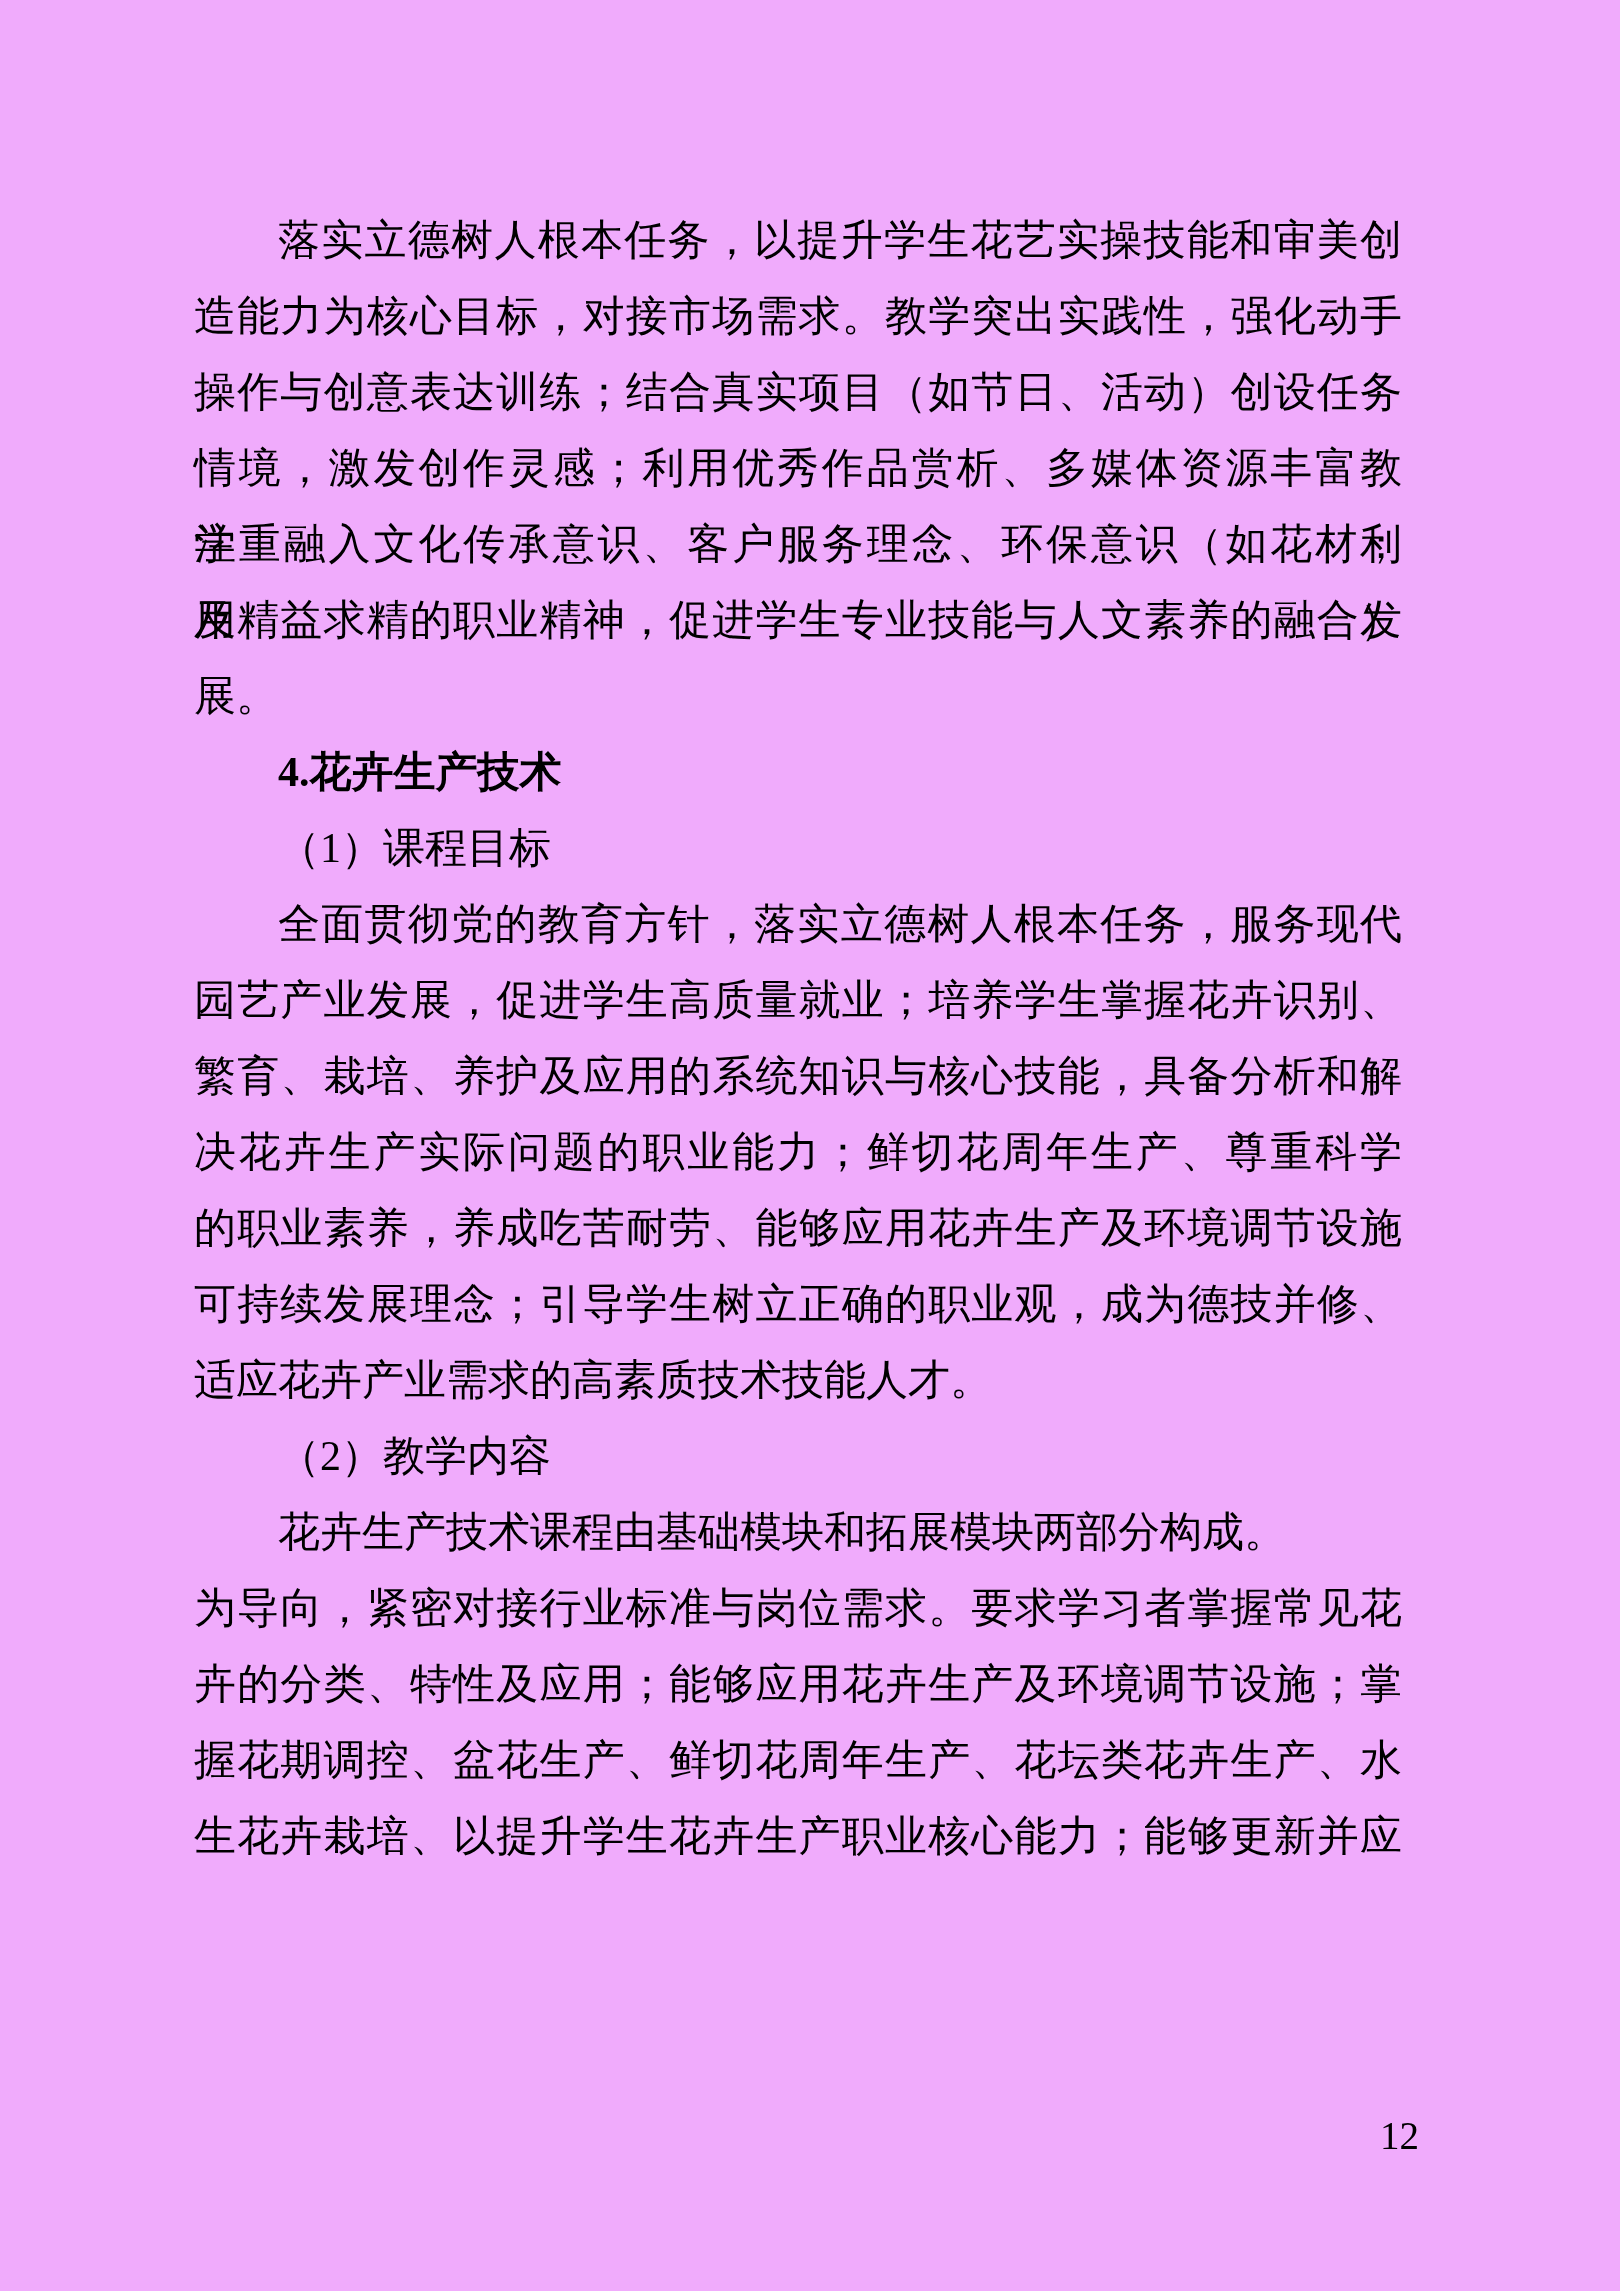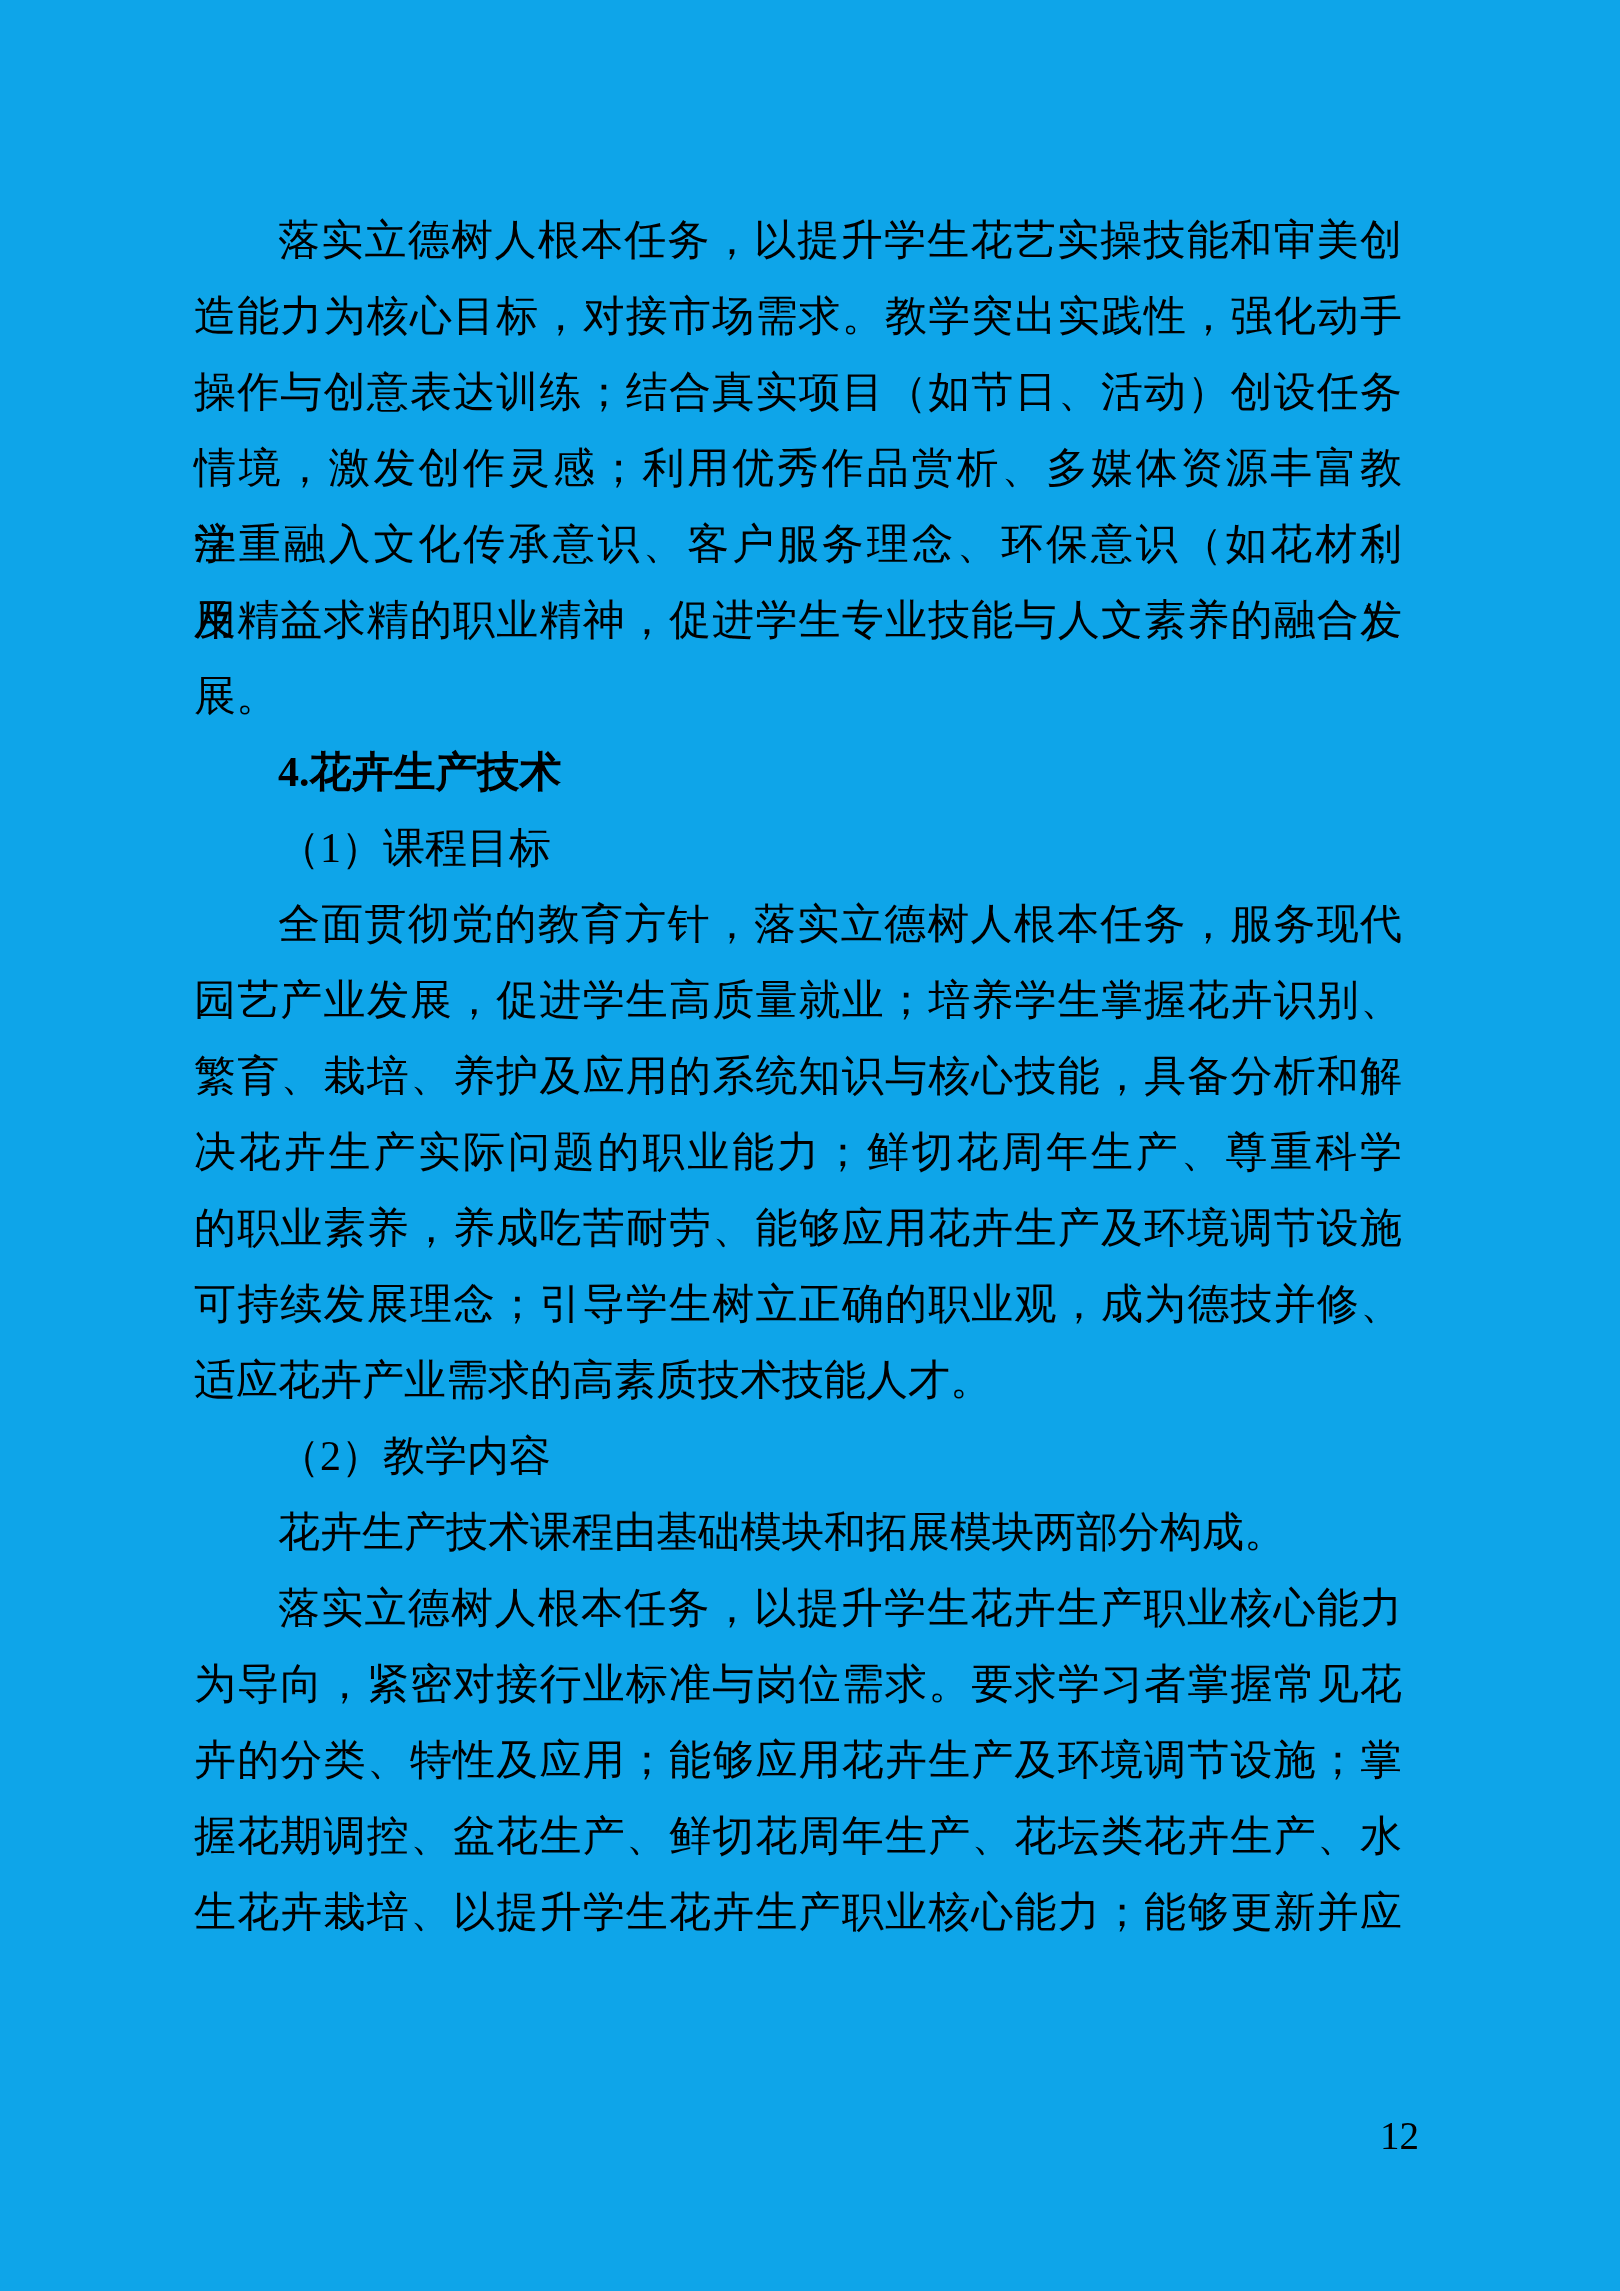--- a/index.html
+++ b/index.html
@@ -4,21 +4,21 @@
 <style>
   html, body {
     margin: 0;
     padding: 0;
     background: #ffffff;
   }
   .page {
     position: relative;
     width: 1620px;
     height: 2292px;
-    background: #0ea5e9;
+    background: #f0abfc;
     color: #000000;
     font-family: "Liberation Serif", "DejaVu Serif", serif;
     overflow: hidden;
   }
   .content {
     position: absolute;
     left: 194px;
     top: 202px;
     width: 1208px;
   }
@@ -73,21 +73,20 @@
     <div class="line">园艺产业发展，促进学生高质量就业；培养学生掌握花卉识别、</div>
     <div class="line">繁育、栽培、养护及应用的系统知识与核心技能，具备分析和解</div>
     <div class="line">决花卉生产实际问题的职业能力；鲜切花周年生产、尊重科学</div>
     <div class="line">的职业素养，养成吃苦耐劳、能够应用花卉生产及环境调节设施</div>
     <div class="line">可持续发展理念；引导学生树立正确的职业观，成为德技并修、</div>
     <div class="line plain">适应花卉产业需求的高素质技术技能人才。</div>
 
     <div class="line plain indent">（2）教学内容</div>
     <div class="line plain indent">花卉生产技术课程由基础模块和拓展模块两部分构成。</div>
 
-    <div class="line indent">落实立德树人根本任务，以提升学生花卉生产职业核心能力</div>
     <div class="line">为导向，紧密对接行业标准与岗位需求。要求学习者掌握常见花</div>
     <div class="line">卉的分类、特性及应用；能够应用花卉生产及环境调节设施；掌</div>
     <div class="line">握花期调控、盆花生产、鲜切花周年生产、花坛类花卉生产、水</div>
     <div class="line">生花卉栽培、以提升学生花卉生产职业核心能力；能够更新并应</div>
 
   </div>
 
   <div class="page-number">12</div>
 </div>
 

